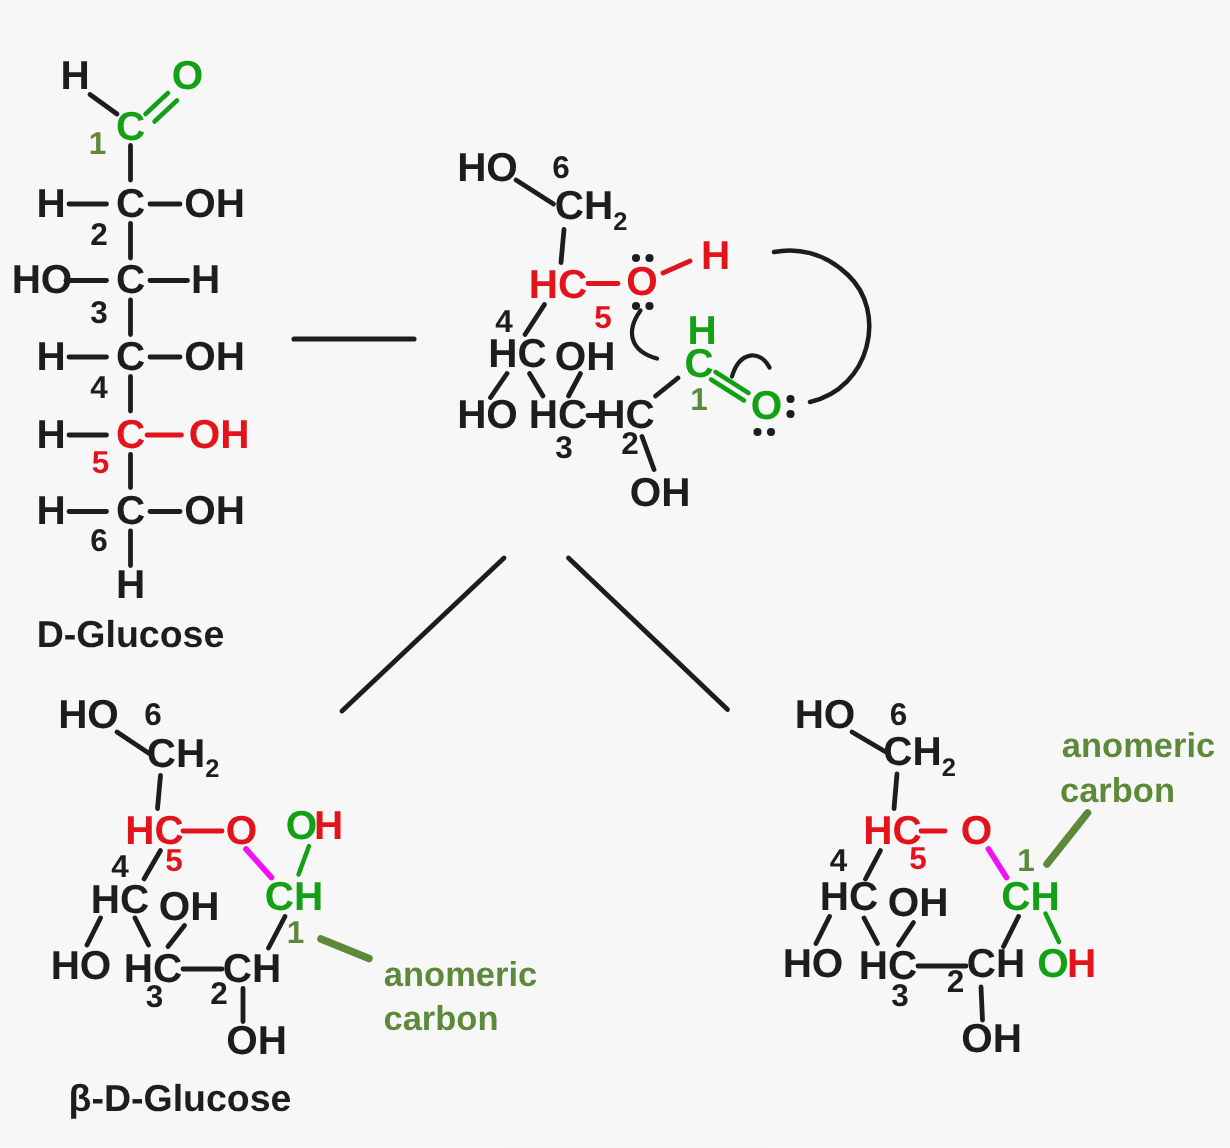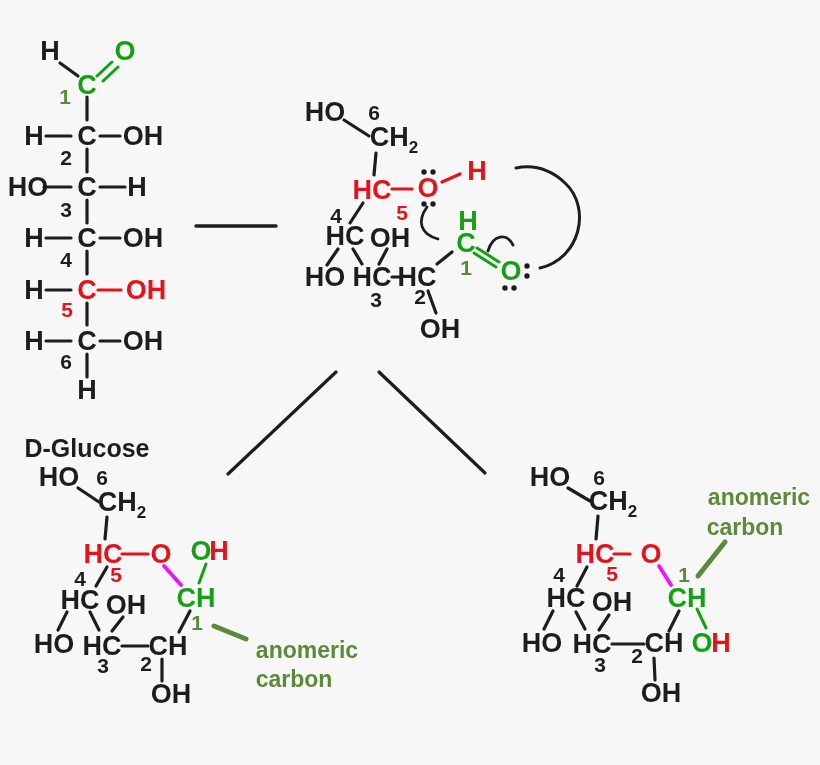--- a/index.html
+++ b/index.html
@@ -4,21 +4,21 @@
 <style>
   html,body{margin:0;padding:0;}
   #canvas{position:relative;width:820px;height:765px;overflow:hidden;
           font-family:"Liberation Sans",sans-serif;background:#f7f7f7;}
   .layer{position:absolute;left:0;top:0;}
   .structure{position:absolute;left:0;top:0;width:100%;height:100%;pointer-events:none;}
   .atom{position:absolute;transform:translate(-50%,-50%);font-weight:700;
         font-size:27px;line-height:1;white-space:nowrap;color:#1d1d1d;}
   .num{font-size:21px;}
   .sub{font-size:17px;vertical-align:-7px;}
-  .slabel{font-size:25px;margin-top:24px;}
+  .slabel{font-size:25px;}
   .anno{font-size:23px;}
   .layer line,.layer path{fill:none;stroke-linecap:round;}
 </style>
 </head>
 <body>
 
 <div id="canvas" style="background: rgb(247, 247, 247);">
 
   <svg class="layer" width="820" height="765">
     <defs>
@@ -201,20 +201,21 @@
     <span class="atom" style="left:80px;top:600px">HC</span>
     <span class="atom" style="left:126px;top:605px">OH</span>
 
     <span class="atom" style="left:54px;top:644px">HO</span>
     <span class="atom" style="left:102px;top:646px">HC</span>
     <span class="atom num" style="left:103px;top:665px">3</span>
     <span class="atom" style="left:168px;top:646px">CH</span>
     <span class="atom num" style="left:146px;top:663px">2</span>
     <span class="atom" style="left:171px;top:694px">OH</span>
 
+    <span class="atom slabel" style="left:120px;top:733px">β-D-Glucose</span>
     <span class="atom anno" style="left: 307px; top: 650px; color: rgb(93, 138, 58);">anomeric</span>
     <span class="atom anno" style="left: 294px; top: 679px; color: rgb(93, 138, 58);">carbon</span>
   </div>
 
   <div class="structure">
     <span class="atom" style="left:550px;top:477px">HO</span>
     <span class="atom num" style="left:599px;top:477px">6</span>
     <span class="atom" style="left:613px;top:504px"><span>CH</span><span class="sub">2</span></span>
 
     <span class="atom" style="left: 595px; top: 554px; color: rgb(227, 19, 27);">HC</span>

